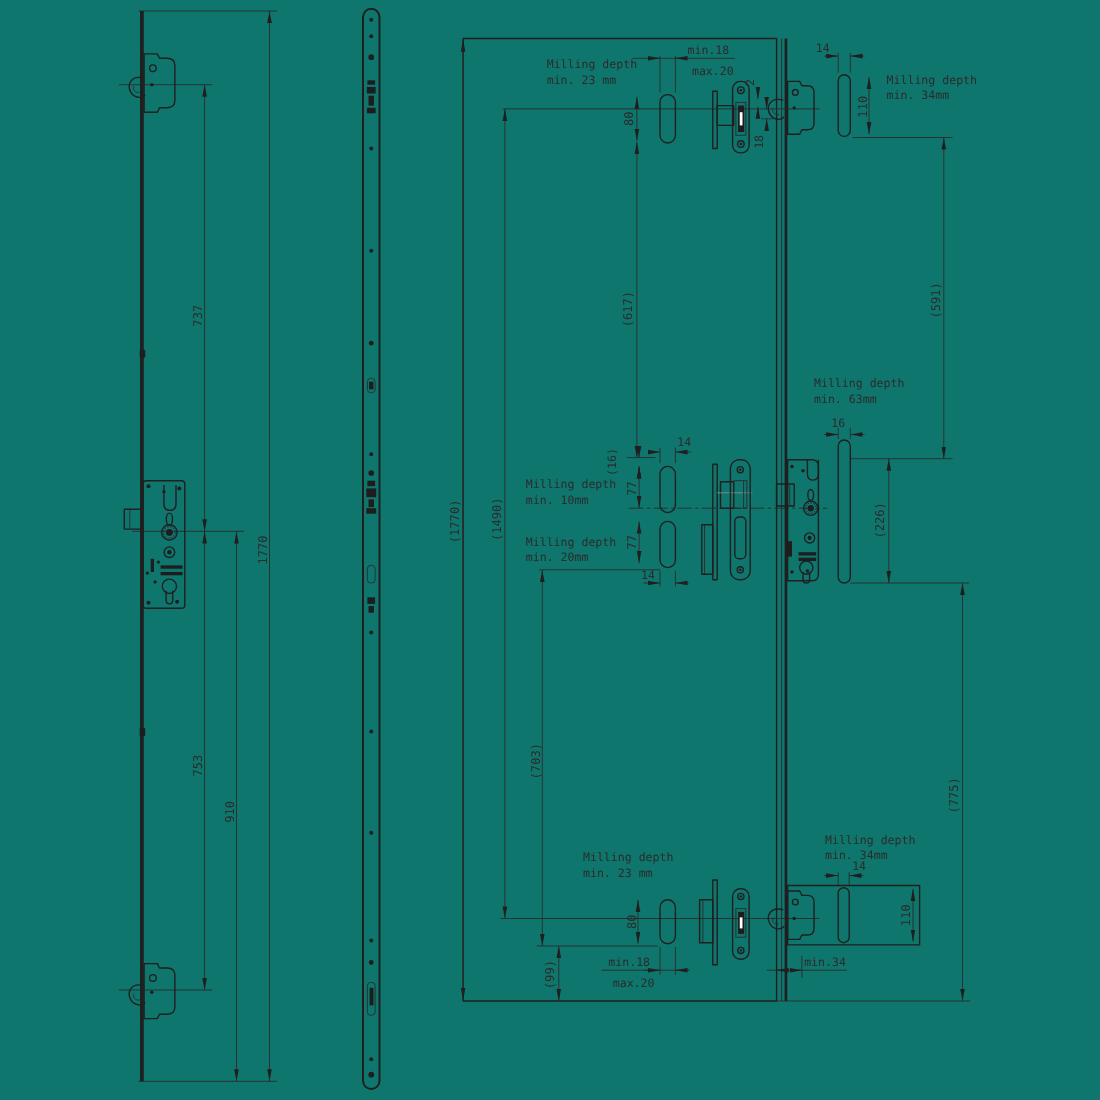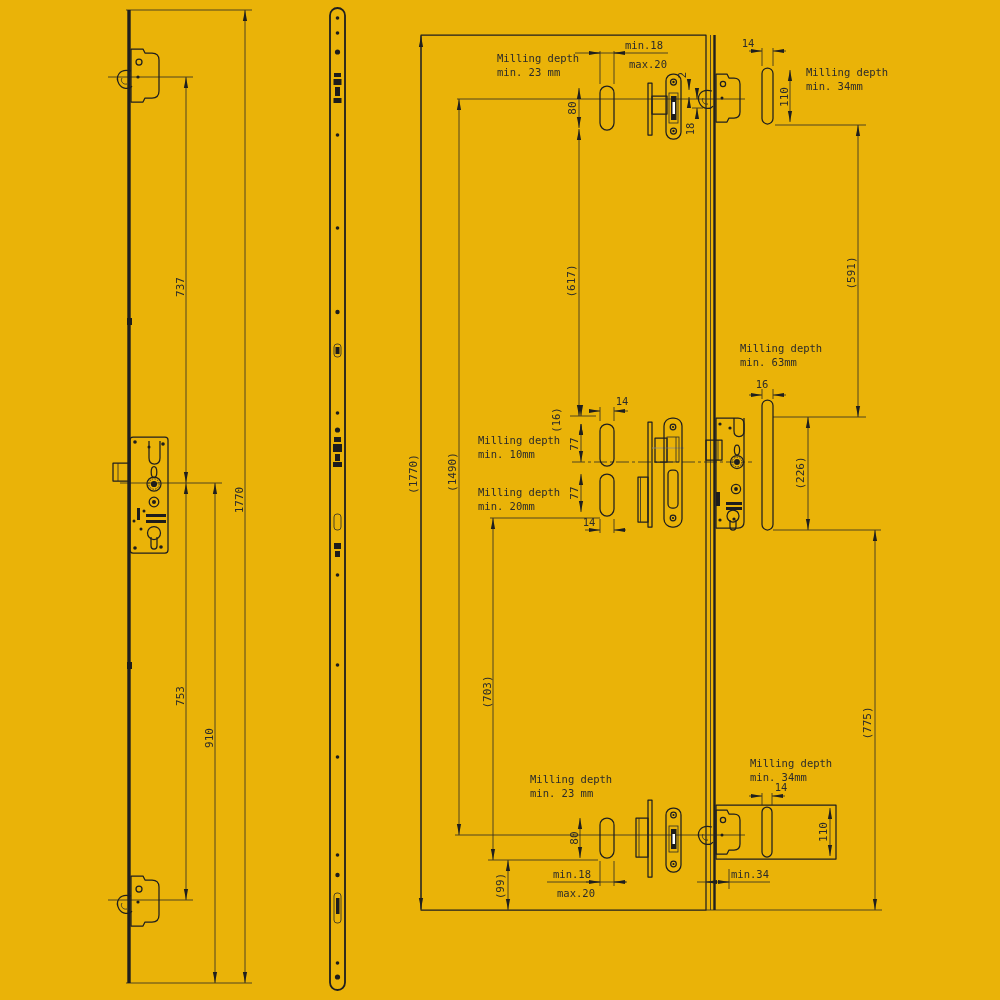--- a/index.html
+++ b/index.html
@@ -1,16 +1,16 @@
 <!DOCTYPE html>
 <html><head>
 <meta charset="utf-8">
 <style>
   html,body{margin:0;padding:0;background:#fff;}
-  #stage{position:relative;width:1000px;height:1000px;background:#eab308;overflow:hidden;}
+  #stage{position:relative;width:1000px;height:1000px;background:#0f766e;overflow:hidden;}
   svg text{font-family:"DejaVu Sans Mono","Liberation Mono",monospace;fill:#2b2b2b;}
   .t10{font-size:10.5px;}
   .t11{font-size:11px;}
   .s1{stroke:#1f1f1f;stroke-width:1.25;fill:none;stroke-linejoin:round;}
   .s2{stroke:#2a2a2a;stroke-width:0.8;fill:none;}
   .s3{stroke:#1f1f1f;stroke-width:1.8;fill:none;}
   .s4{stroke:#1f1f1f;stroke-width:3.4;fill:none;}
   .cl{stroke:#2a2a2a;stroke-width:0.8;stroke-dasharray:13 3 3 3;fill:none;}
   .gl{stroke:#8a8a8a;stroke-width:0.8;fill:none;}
   .fl{fill:#1d1d1d;stroke:none;}

